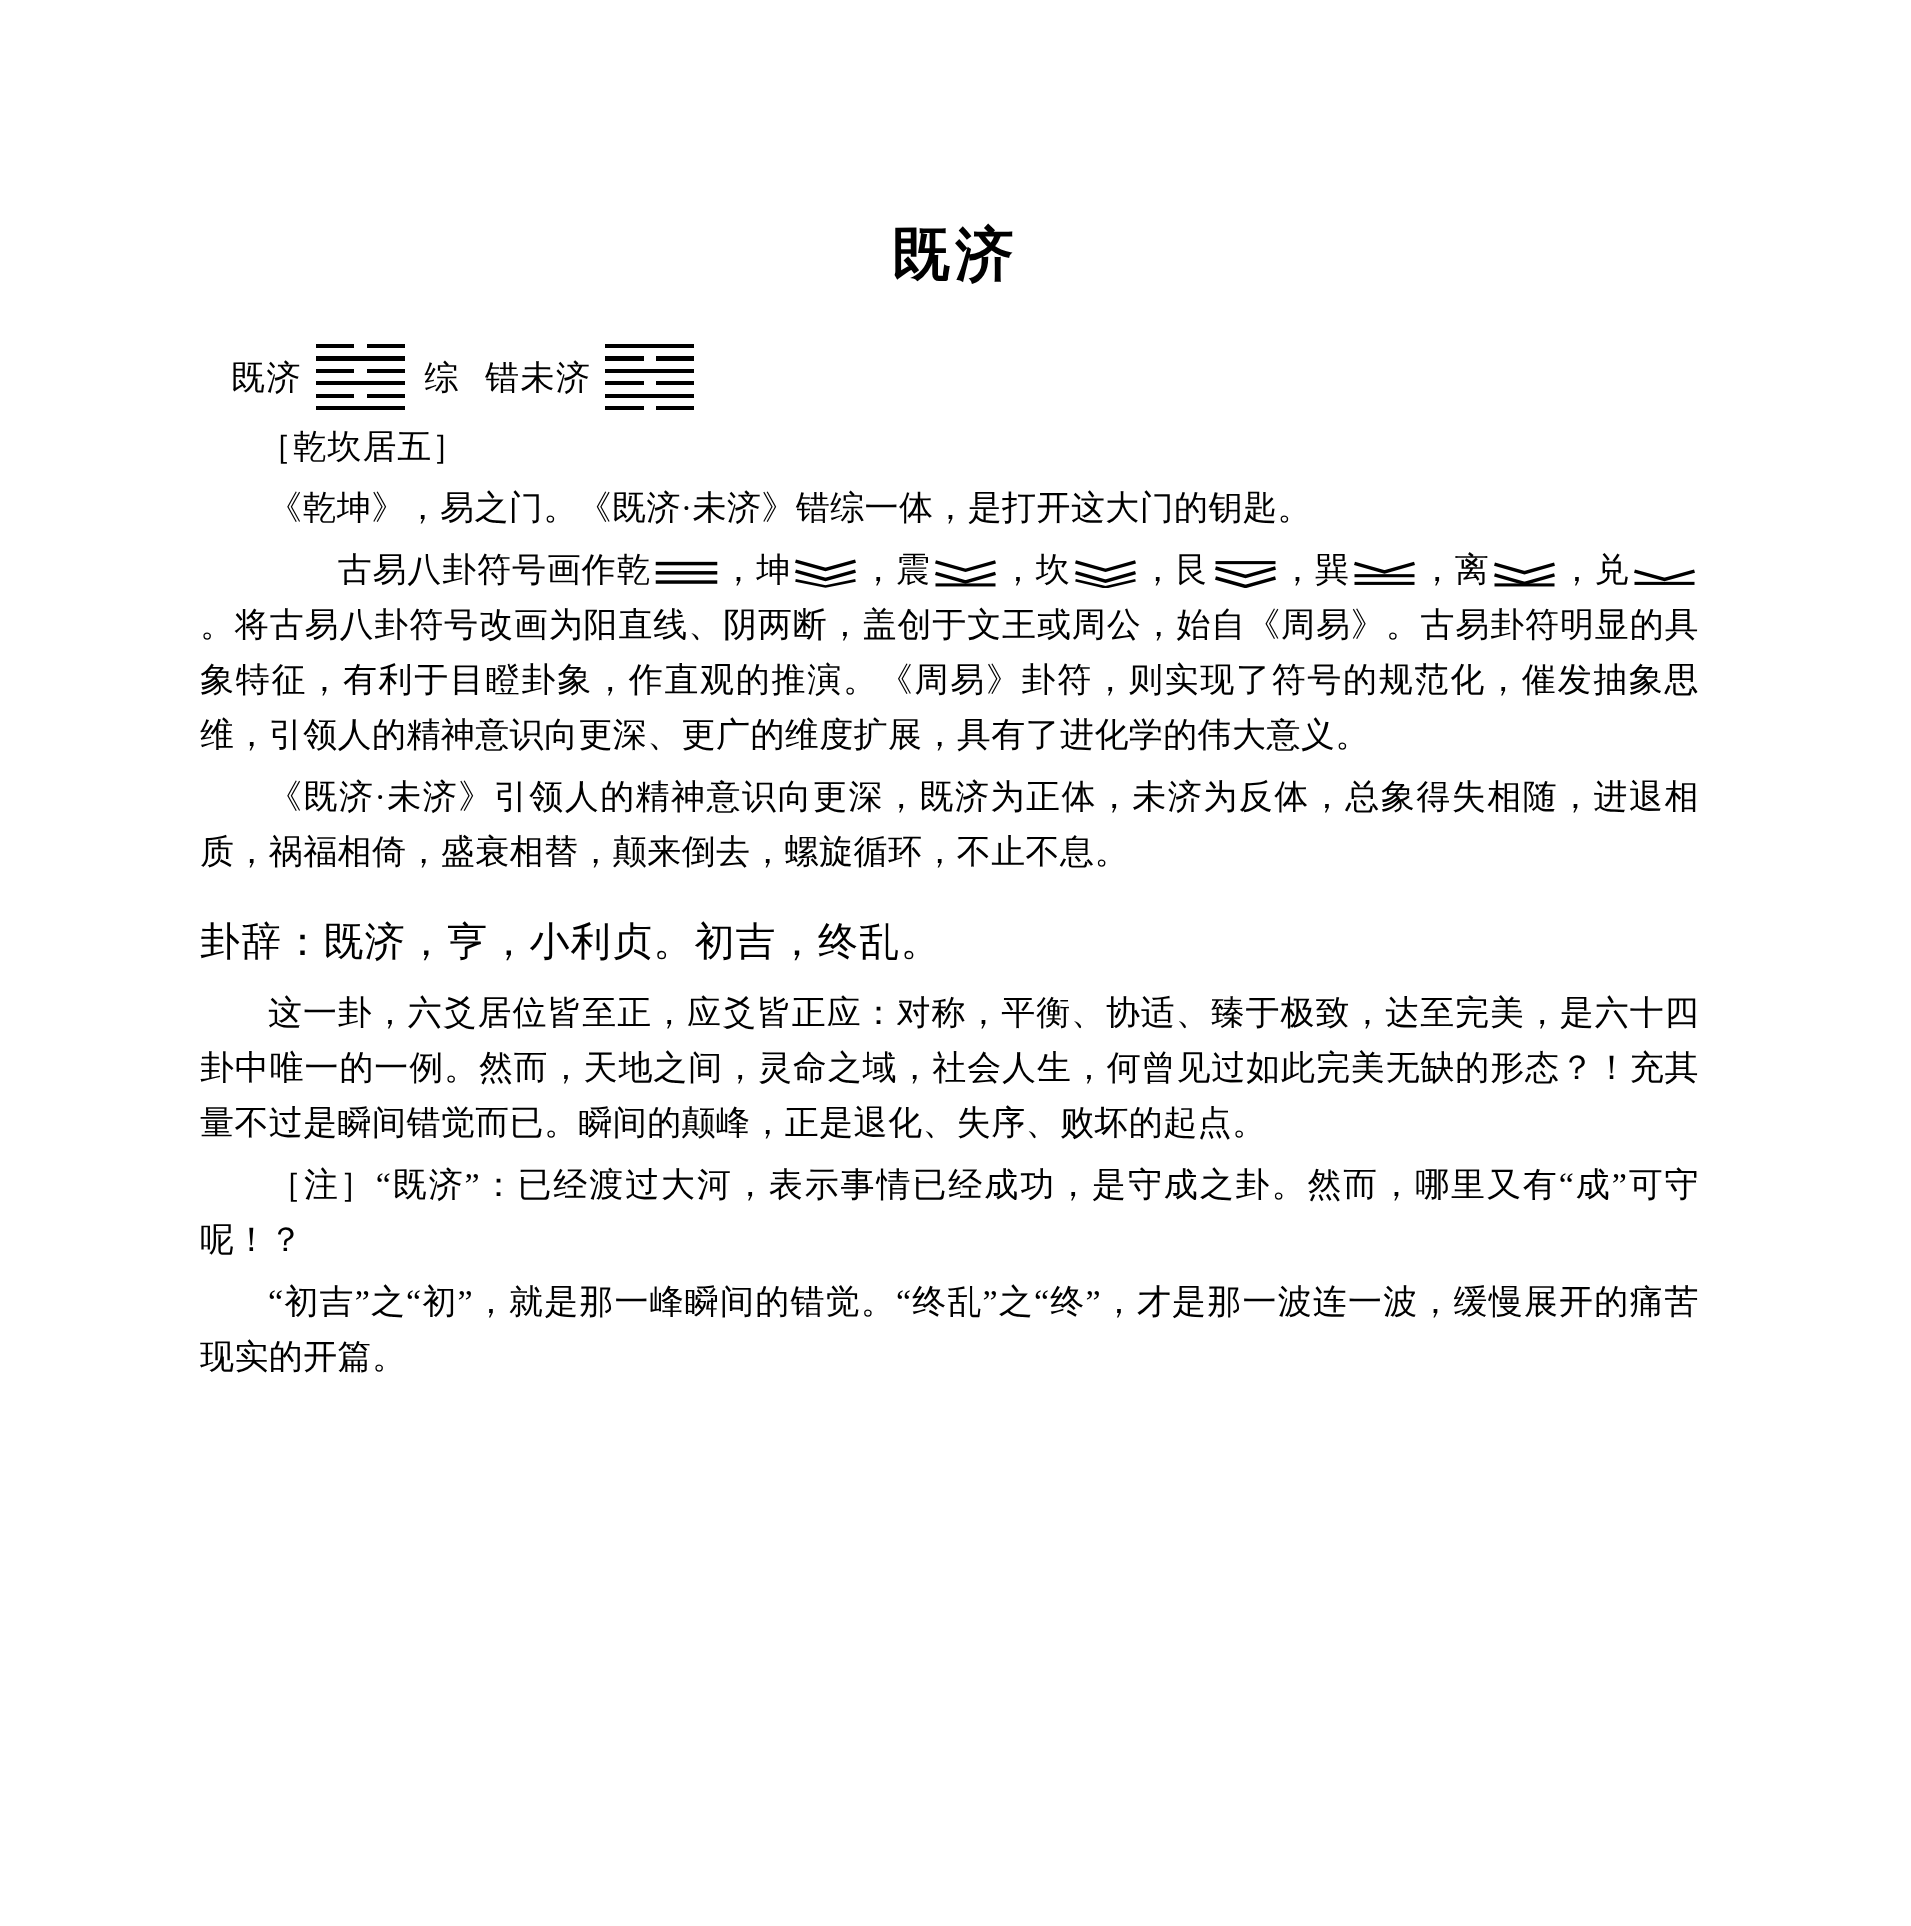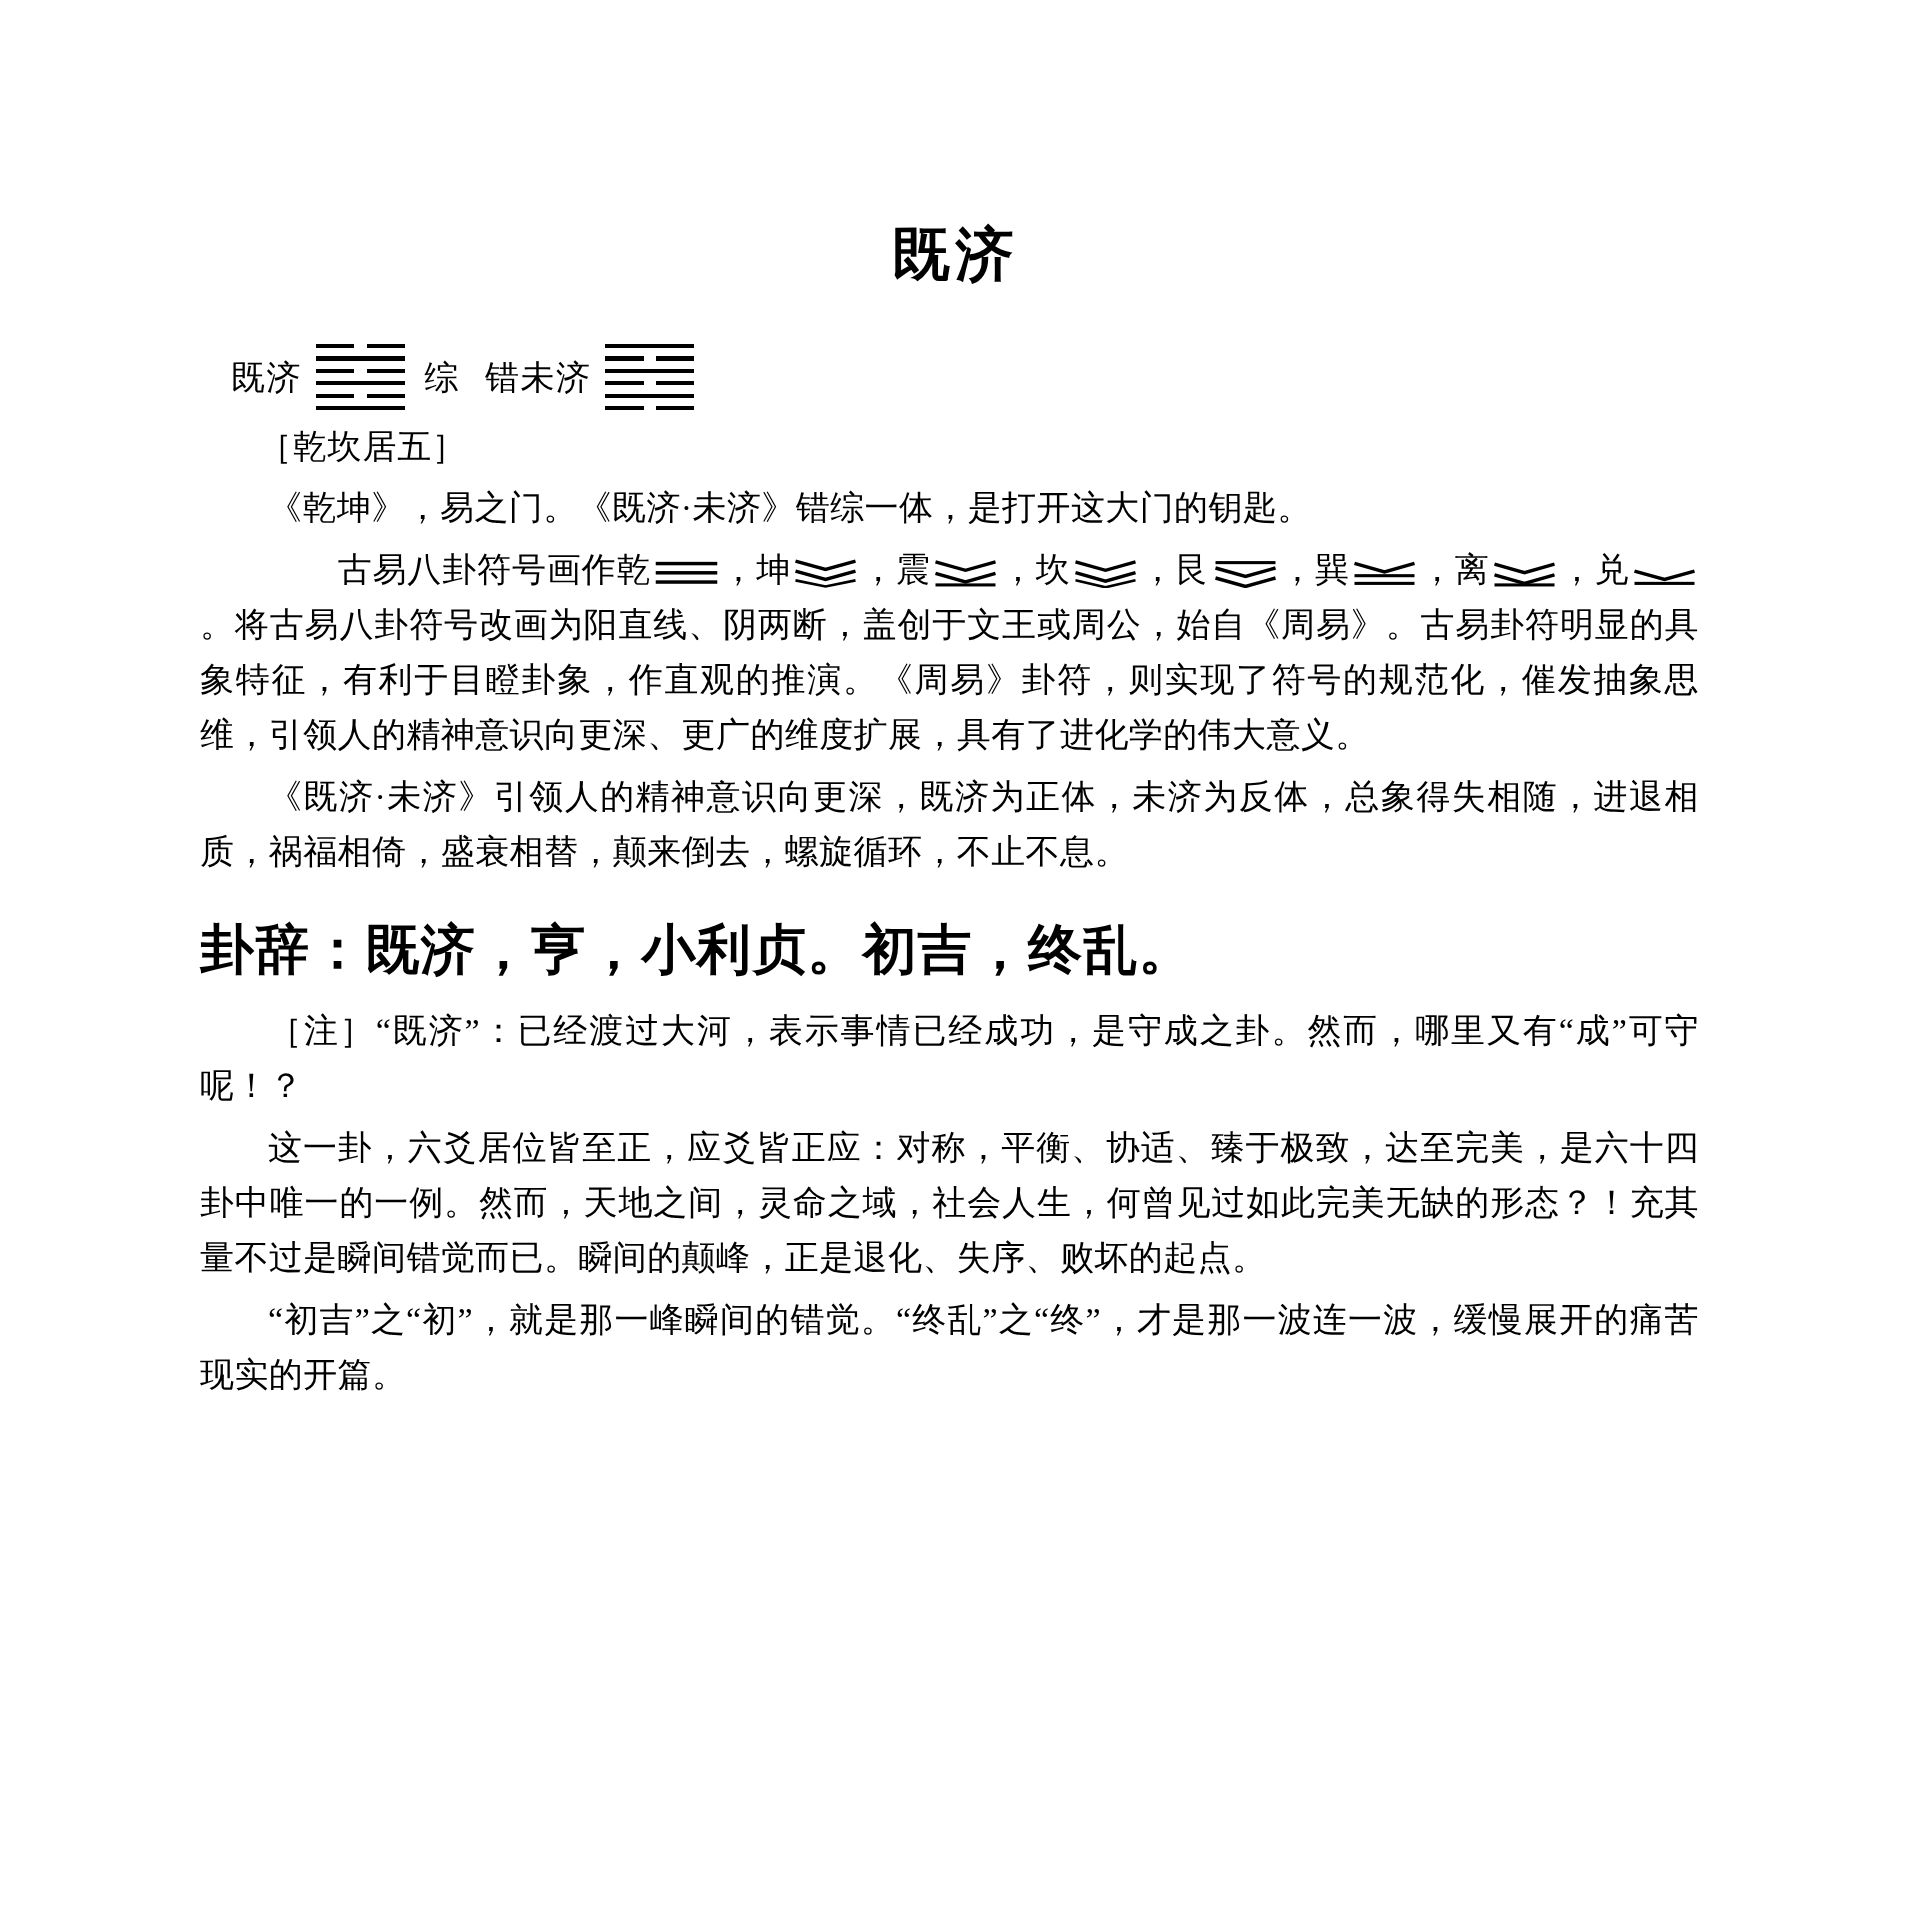--- a/index.html
+++ b/index.html
@@ -64,22 +64,22 @@
   }
   p.body {
     font-size: 34px;
     line-height: 1.62;
     margin: 0 12px 7px 0;
     text-indent: 68px;
     text-align: justify;
     letter-spacing: 0.4px;
   }
   .section-head {
-    font-size: 54px;
-    font-weight: bold;
+    font-size: 40px;
+    font-weight: normal;
     margin: 35px 0 15.4px 0;
     letter-spacing: 1.2px;
   }
   
   .tri {
     display: inline-block;
     width: 65px;
     height: 30px;
     vertical-align: -7px;
     margin: 0 2.3px;
@@ -185,18 +185,18 @@
           <polyline points="6,34 84,56 162,34" fill="none" stroke="#000" stroke-width="9"></polyline>
           <rect x="6" y="62" width="156" height="8"></rect>
         </svg></span><span>。将古易八卦符号改画为阳直线、阴两断，盖创于文王或周公，始自《周易》。古易卦符明显的具象特征，有利于目瞪卦象，作直观的推演。《周易》卦符，则实现了符号的规范化，催发抽象思维，引领人的精神意识向更深、更广的维度扩展，具有了进化学的伟大意义。</span>
   </p>
 
 
   <p class="body">《既济·未济》引领人的精神意识向更深，既济为正体，未济为反体，总象得失相随，进退相质，祸福相倚，盛衰相替，颠来倒去，螺旋循环，不止不息。</p>
 
   <h2 class="section-head">卦辞：既济，亨，小利贞。初吉，终乱。</h2>
 
+  <p class="body">这一卦，六爻居位皆至正，应爻皆正应：对称，平衡、协适、臻于极致，达至完美，是六十四卦中唯一的一例。然而，天地之间，灵命之域，社会人生，何曾见过如此完美无缺的形态？！充其量不过是瞬间错觉而已。瞬间的颠峰，正是退化、失序、败坏的起点。</p>
   <p class="body">［注］“既济”：已经渡过大河，表示事情已经成功，是守成之卦。然而，哪里又有“成”可守呢！？</p>
-  <p class="body">这一卦，六爻居位皆至正，应爻皆正应：对称，平衡、协适、臻于极致，达至完美，是六十四卦中唯一的一例。然而，天地之间，灵命之域，社会人生，何曾见过如此完美无缺的形态？！充其量不过是瞬间错觉而已。瞬间的颠峰，正是退化、失序、败坏的起点。</p>
   <p class="body">“初吉”之“初”，就是那一峰瞬间的错觉。“终乱”之“终”，才是那一波连一波，缓慢展开的痛苦现实的开篇。</p>
 
 </div>
 
 
 </body></html>

